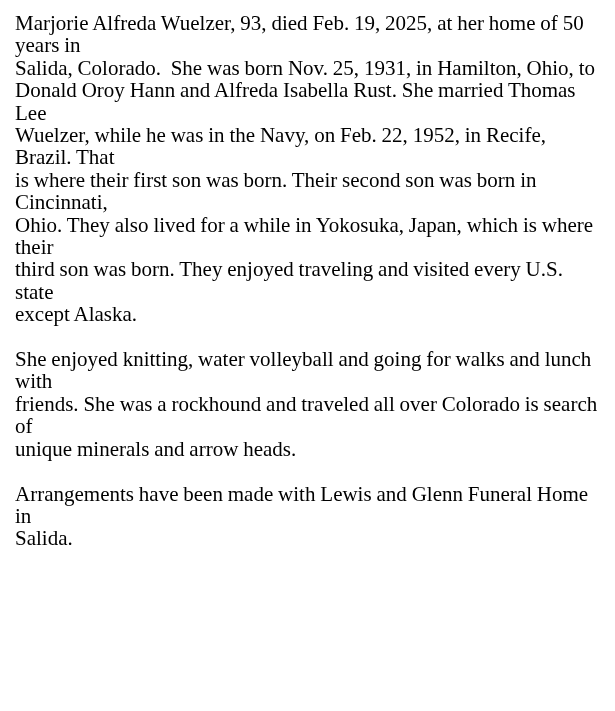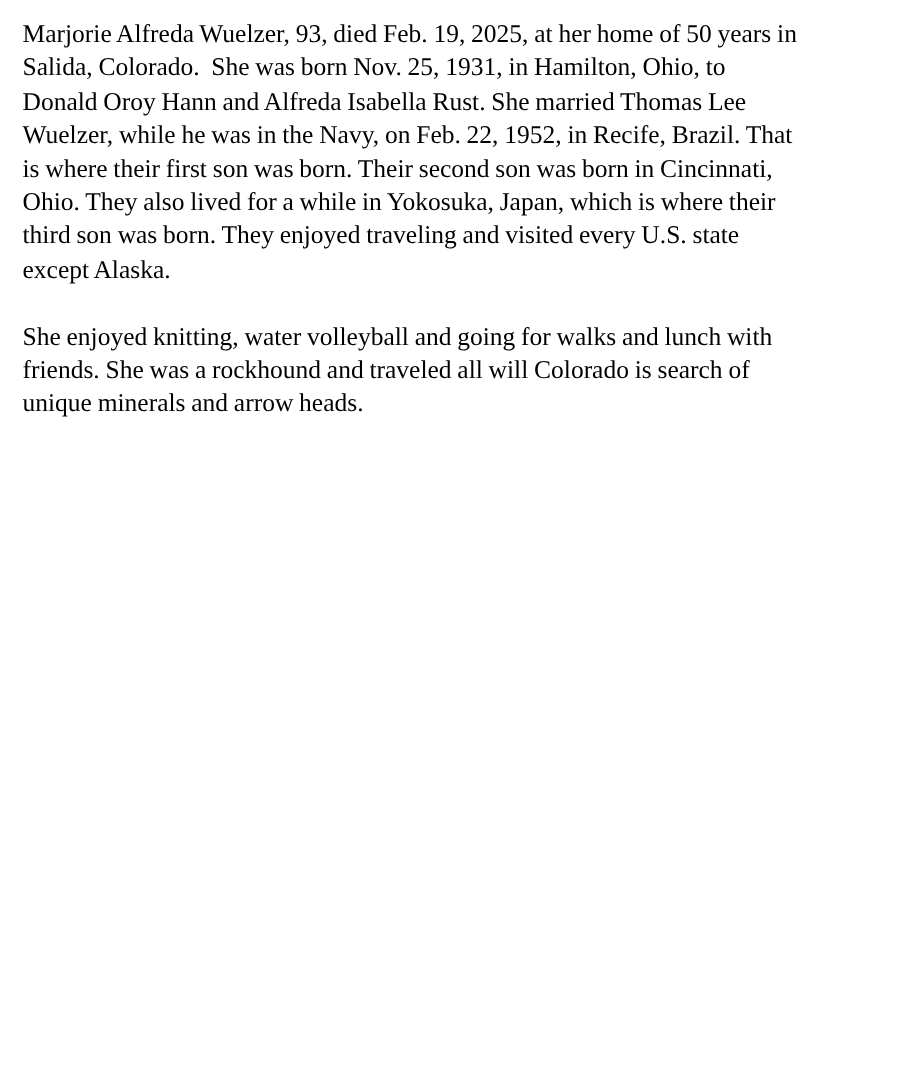--- a/index.html
+++ b/index.html
@@ -13,21 +13,21 @@
     overflow: hidden;
   }
   .page {
     box-sizing: border-box;
     width: 615px;
     min-height: 711px;
     padding: 12px 12px 0 15px;
     background: #ffffff;
     color: #000000;
     font-family: "Liberation Serif", "DejaVu Serif", serif;
-    font-size: 17px;
+    font-size: 21px;
     line-height: 22.4px;
   }
   .para {
     margin: 0 0 22.4px 0;
     white-space: pre-wrap;
     word-spacing: -0.4px;
   }
 </style>
 </head>
 <body>
@@ -35,15 +35,17 @@
 <main class="page">
   <p class="para">Marjorie Alfreda Wuelzer, 93, died Feb. 19, 2025, at her home of 50 years in
 Salida, Colorado.  She was born Nov. 25, 1931, in Hamilton, Ohio, to
 Donald Oroy Hann and Alfreda Isabella Rust. She married Thomas Lee
 Wuelzer, while he was in the Navy, on Feb. 22, 1952, in Recife, Brazil. That
 is where their first son was born. Their second son was born in Cincinnati,
 Ohio. They also lived for a while in Yokosuka, Japan, which is where their
 third son was born. They enjoyed traveling and visited every U.S. state
 except Alaska.</p>
   <p class="para">She enjoyed knitting, water volleyball and going for walks and lunch with
-friends. She was a rockhound and traveled all will Colorado is search of
+friends. She was a rockhound and traveled all over Colorado is search of
 unique minerals and arrow heads.</p>
+  <p class="para">Arrangements have been made with Lewis and Glenn Funeral Home in
+Salida.</p>
 </main>
 
 </body></html>

